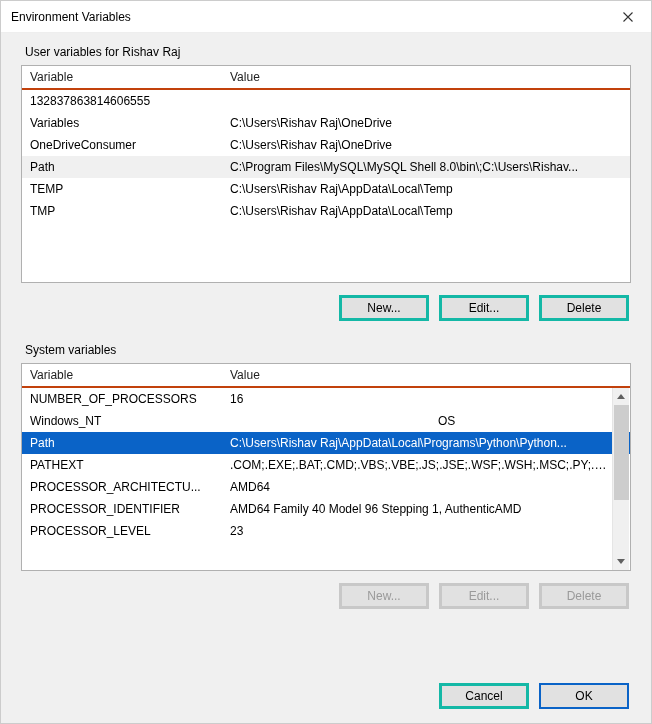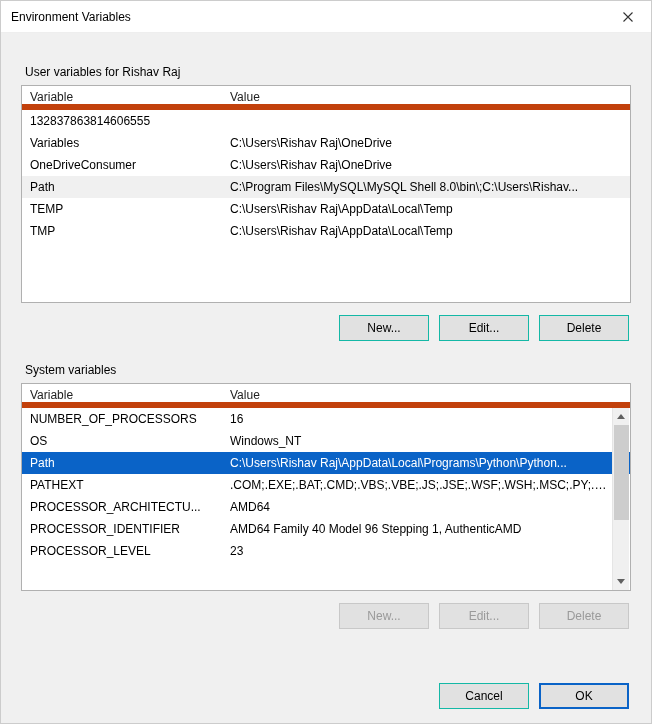--- a/index.html
+++ b/index.html
@@ -27,39 +27,39 @@
   .titlebar-title { flex: 1; font-size: 12px; }
   .titlebar-close {
     width: 42px; height: 30px;
     display: flex; align-items: center; justify-content: center;
     font-size: 13px; color: #333;
     cursor: pointer;
   }
   .content {
     flex: 1;
     background: #f0f0f0;
-    padding: 22px 20px 14px 20px;
+    padding: 2px 20px 14px 20px;
     display: flex; flex-direction: column;
   }
   .group-label {
     font-size: 12px;
     margin: 10px 4px 6px 4px;
   }
   .listbox {
     background: #fff;
     border: 1px solid #b0b0b0;
     height: 218px;
     position: relative;
     overflow: hidden;
   }
   .list-head {
     display: flex;
-    border-bottom: 6px solid #c2410c;
+    border-bottom: 2px solid #c2410c;
     height: 24px;
-    align-items: flex-start;
+    align-items: flex-end;
     background: #fff;
   }
   .list-head .col { padding: 4px 8px; color: #222; }
   .col-var { width: 200px; flex-shrink: 0; white-space: nowrap; overflow: hidden; text-overflow: ellipsis;}
   .col-val { flex: 1; white-space: nowrap; overflow: hidden; text-overflow: ellipsis; padding-right: 6px;}
   .list-body {
     overflow-y: auto;
     height: calc(100% - 24px);
   }
   .row {
@@ -72,21 +72,21 @@
   .row.selected { background: #0a63c7; color: #fff; }
   .btn-row {
     display: flex;
     justify-content: flex-end;
     gap: 10px;
     margin: 12px 2px 4px 2px;
   }
   .btn {
     width: 90px; height: 26px;
     background: #e1e1e1;
-    border: 1px solid #14b8a6;
+    border: 3px solid #14b8a6;
     display: flex; align-items: center; justify-content: center;
     cursor: pointer;
     font-size: 12px;
   }
   .btn.disabled {
     color: #9a9a9a;
     border-color: #c8c8c8;
     background: #e1e1e1;
     cursor: default;
   }
@@ -180,22 +180,22 @@
       <div class="list-head">
         <div class="col col-var">Variable</div>
         <div class="col col-val">Value</div>
       </div>
       <div class="list-body" id="system-rows">
           <div class="row">
             <div class="col col-var">NUMBER_OF_PROCESSORS</div>
             <div class="col col-val">16</div>
           </div>
           <div class="row">
+            <div class="col col-val">Windows_NT</div>
             <div class="col col-var">OS</div>
-            <div class="col col-val">Windows_NT</div>
           </div>
           <div class="row selected">
             <div class="col col-var">Path</div>
             <div class="col col-val">C:\Users\Rishav Raj\AppData\Local\Programs\Python\Python...</div>
           </div>
           <div class="row">
             <div class="col col-var">PATHEXT</div>
             <div class="col col-val">.COM;.EXE;.BAT;.CMD;.VBS;.VBE;.JS;.JSE;.WSF;.WSH;.MSC;.PY;.PYW</div>
           </div>
           <div class="row">

